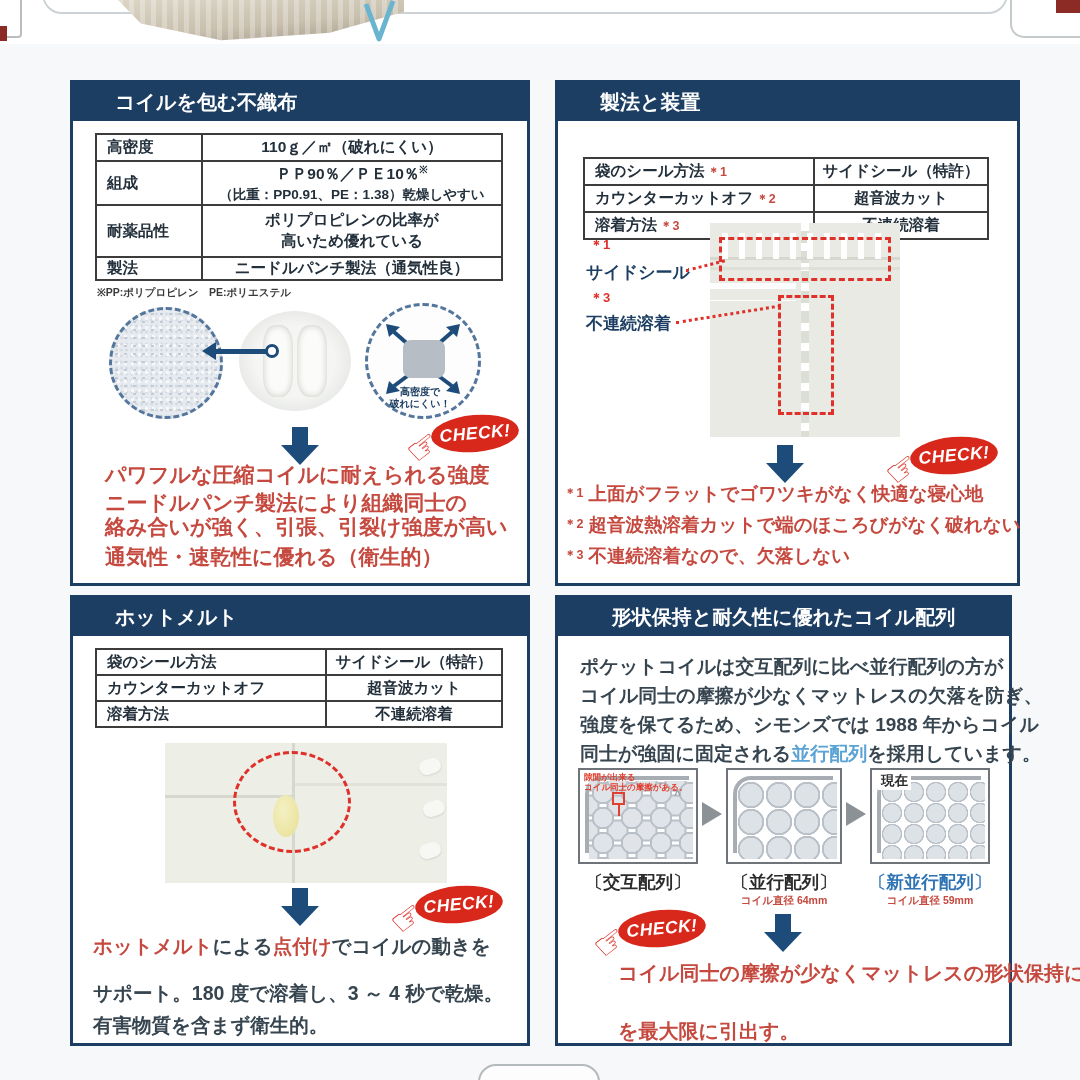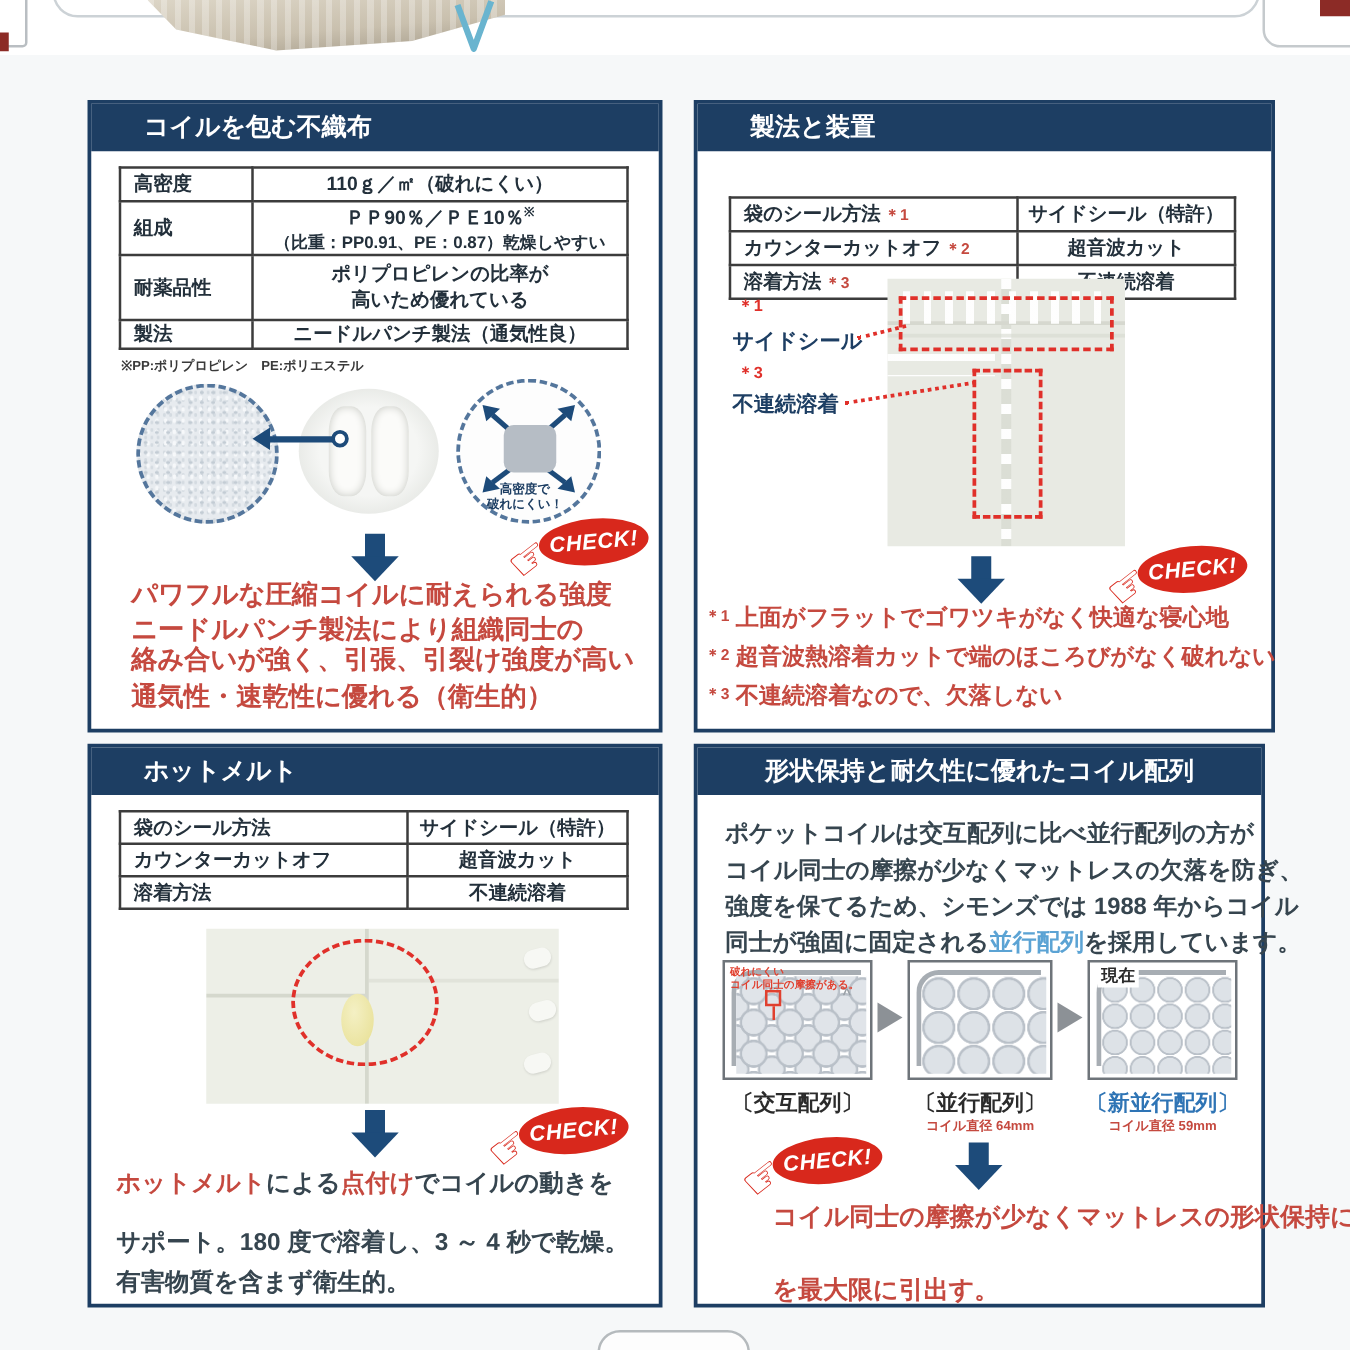--- a/index.html
+++ b/index.html
@@ -151,21 +151,21 @@
           <col style="width:106px;">
           <col>
         </colgroup>
       <tbody>
           <tr style="height:27px;">
         <td class="lbl">高密度</td>
         <td class="val">110ｇ／㎡（破れにくい）</td>
       </tr>
       <tr style="height:42px;">
         <td class="lbl">組成</td>
-        <td class="val"><span>ＰＰ90％／ＰＥ10％</span><span class="supnote">※</span><br><span class="small">（比重：PP0.91、PE：0.87）乾燥しやすい</span></td>
+        <td class="val"><span>ＰＰ90％／ＰＥ10％</span><span class="supnote">※</span><br><span class="small">（比重：PP0.91、PE：1.38）乾燥しやすい</span></td>
       </tr>
       <tr style="height:52px;">
         <td class="lbl">耐薬品性</td>
         <td class="val"><span>ポリプロピレンの比率が</span><br><span>高いため優れている</span></td>
       </tr>
       <tr style="height:15px;">
         <td class="lbl">製法</td>
         <td class="val">ニードルパンチ製法（通気性良）</td>
       </tr>
     </tbody>
@@ -331,21 +331,21 @@
     <div class="para" style="left:22px;top:85px;">コイル同士の摩擦が少なくマットレスの欠落を防ぎ、</div>
     <div class="para" style="left:22px;top:114px;">強度を保てるため、シモンズでは 1988 年からコイル</div>
     <div class="para" style="left:22px;top:143px;">
       <span>同士が強固に固定される</span><span class="seg-blue">並行配列</span><span>を採用しています。</span>
     </div>
 
     <div class="dbox" style="left:20px;top:170px;width:120px;height:96px;">
       <div class="corner"></div>
       <div class="coils coils1"></div>
       <div class="anno">
-        <span>破れにくい</span><br><span>コイル同士の摩擦がある。</span>
+        <span>隙間が出来る</span><br><span>コイル同士の摩擦がある。</span>
       </div>
       <div class="redsq" style="left:32px;top:22px;"></div>
       <div class="caret" style="left:94px;top:18px;">^</div>
     </div>
     <div class="tri-r" style="left:144px;top:204px;"></div>
     <div class="dbox" style="left:168px;top:170px;width:116px;height:96px;">
       <div class="corner"></div>
       <div class="coils coils2"></div>
     </div>
     <div class="tri-r" style="left:288px;top:204px;"></div>

